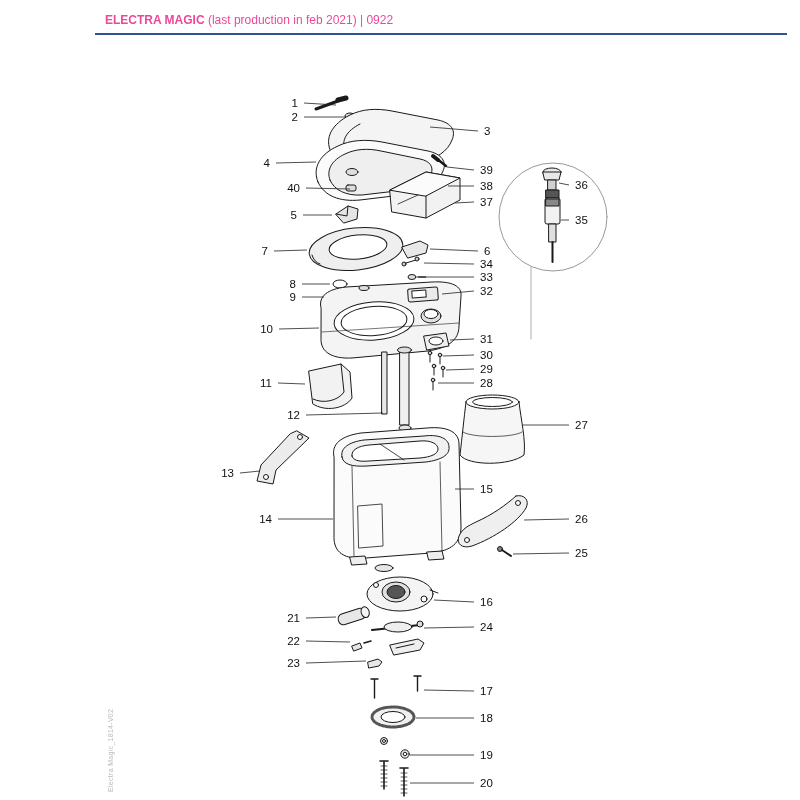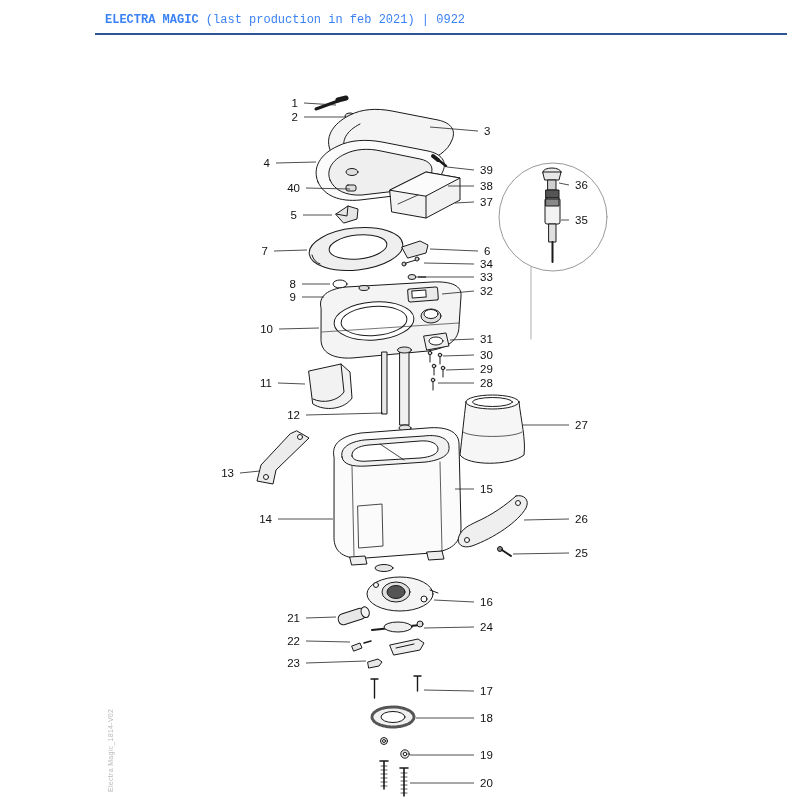--- a/index.html
+++ b/index.html
@@ -1,19 +1,19 @@
 <!DOCTYPE html>
 <html><head>
 <meta charset="utf-8">
 <style>
   * { margin:0; padding:0; box-sizing:border-box; }
   html,body { width:800px; height:800px; }
   body { background:#fff; font-family:"Liberation Sans", sans-serif; position:relative; overflow:hidden; }
   .page { position:absolute; inset:0; background:#fff; }
-  .header { position:absolute; left:105px; top:13px; font-size:12px; color:#3b82f6;font-family:Liberation Mono, monospace; }
+  .header { position:absolute; left:105px; top:13px; font-size:12px; color:#ec4899; }
   .header .b { font-weight:bold; }
   .rule { position:absolute; left:95px; top:33px; width:692px; height:2px; background:#2f5496; }
   .watermark { position:absolute; left:107px; top:792px; transform:rotate(-90deg); transform-origin:0 0;
                font-size:7px; color:#b9b9b9; letter-spacing:.3px; white-space:nowrap; }
   svg.diagram { position:absolute; left:0; top:0; }
   .art  { stroke:#1a1a1a; stroke-width:1; fill:none; stroke-linejoin:round; stroke-linecap:round; }
   .callout { font-family:"Liberation Sans", sans-serif; font-size:11.5px; fill:#111; dominant-baseline:central; }
   .leader { stroke:#222; stroke-width:.8; }
   .faint  { stroke:#999; stroke-width:.8; fill:none; }
 </style>

